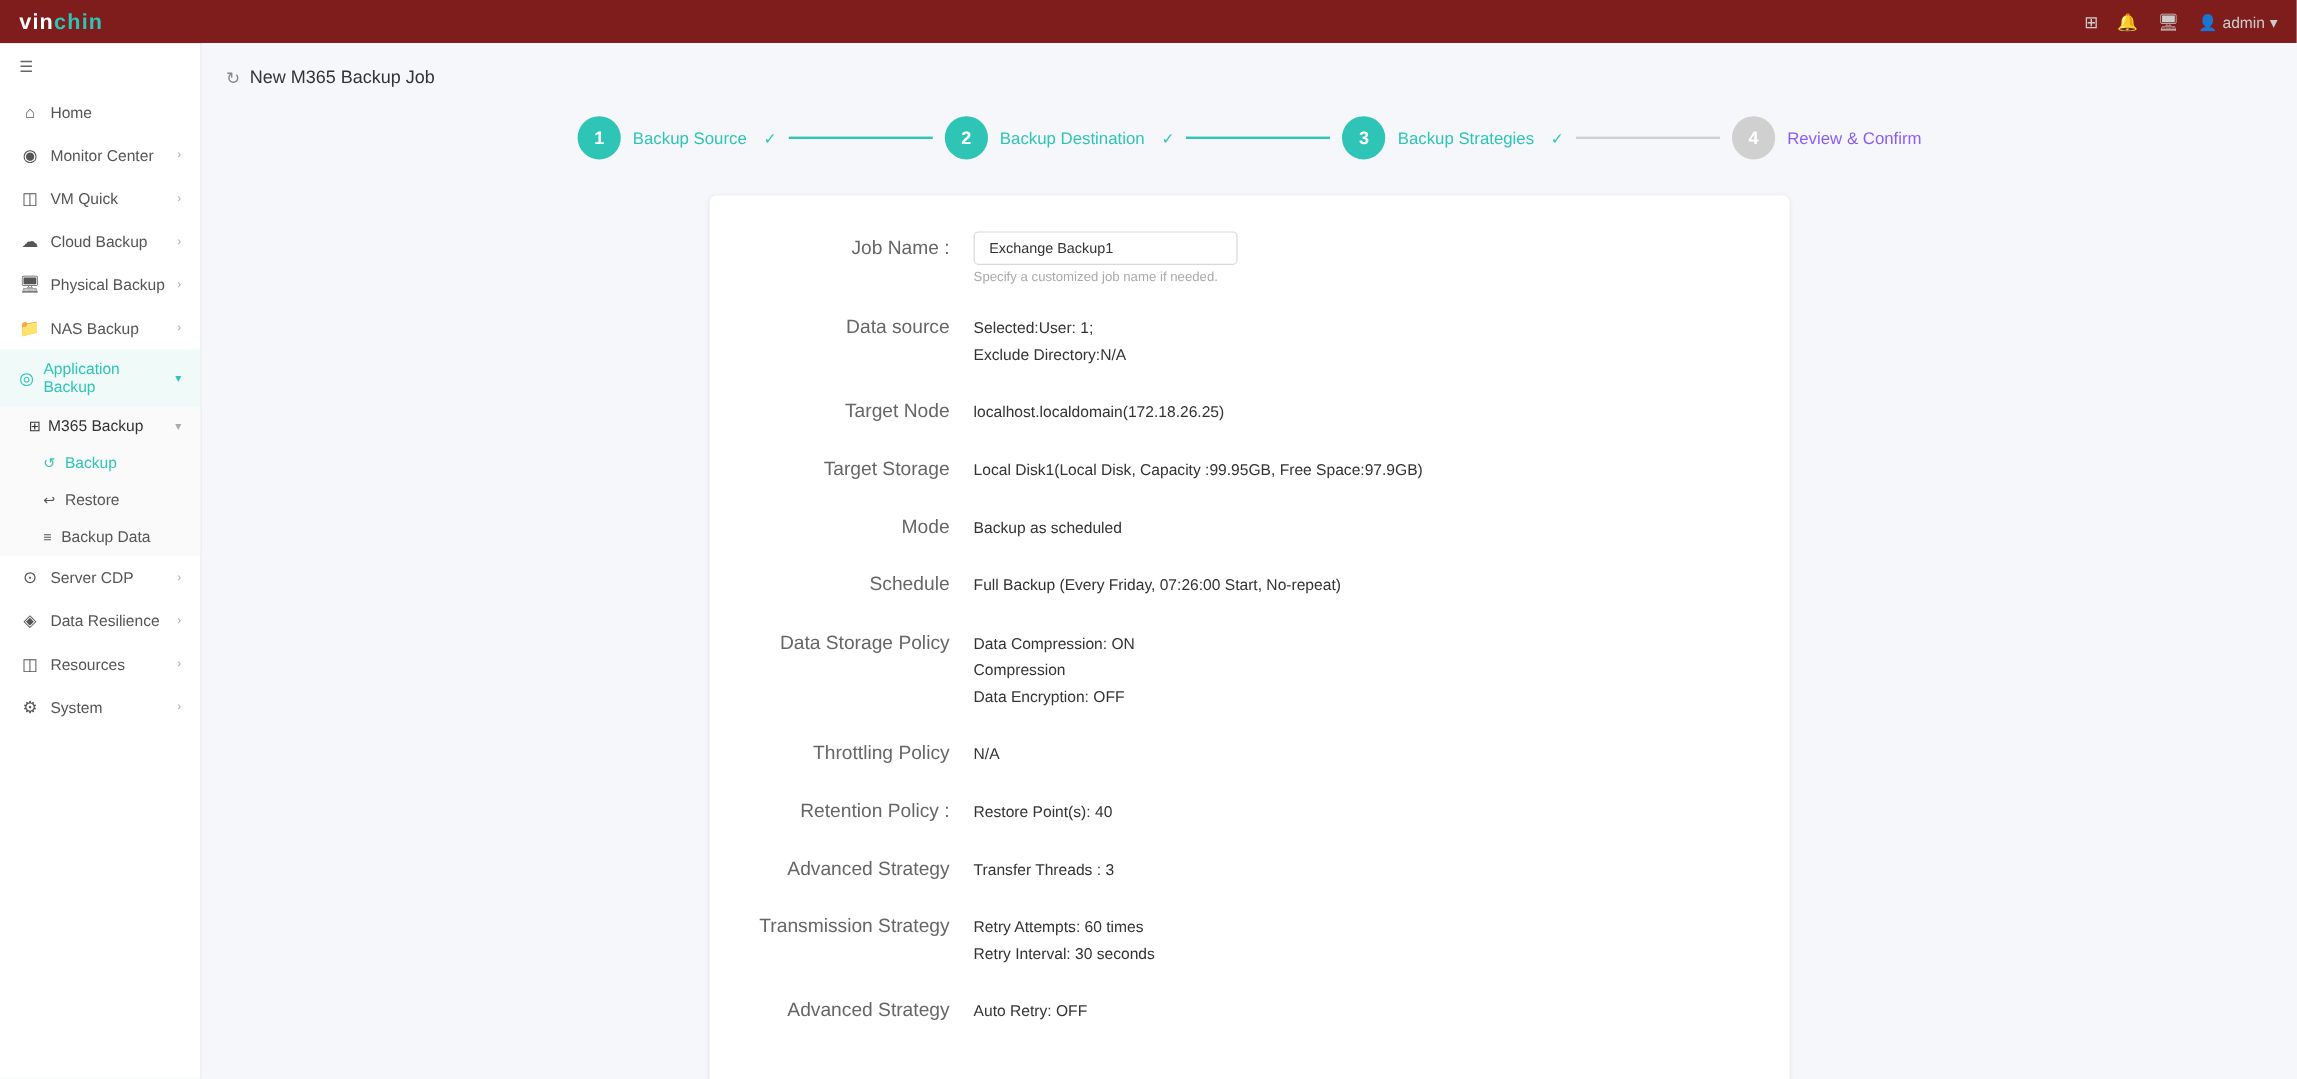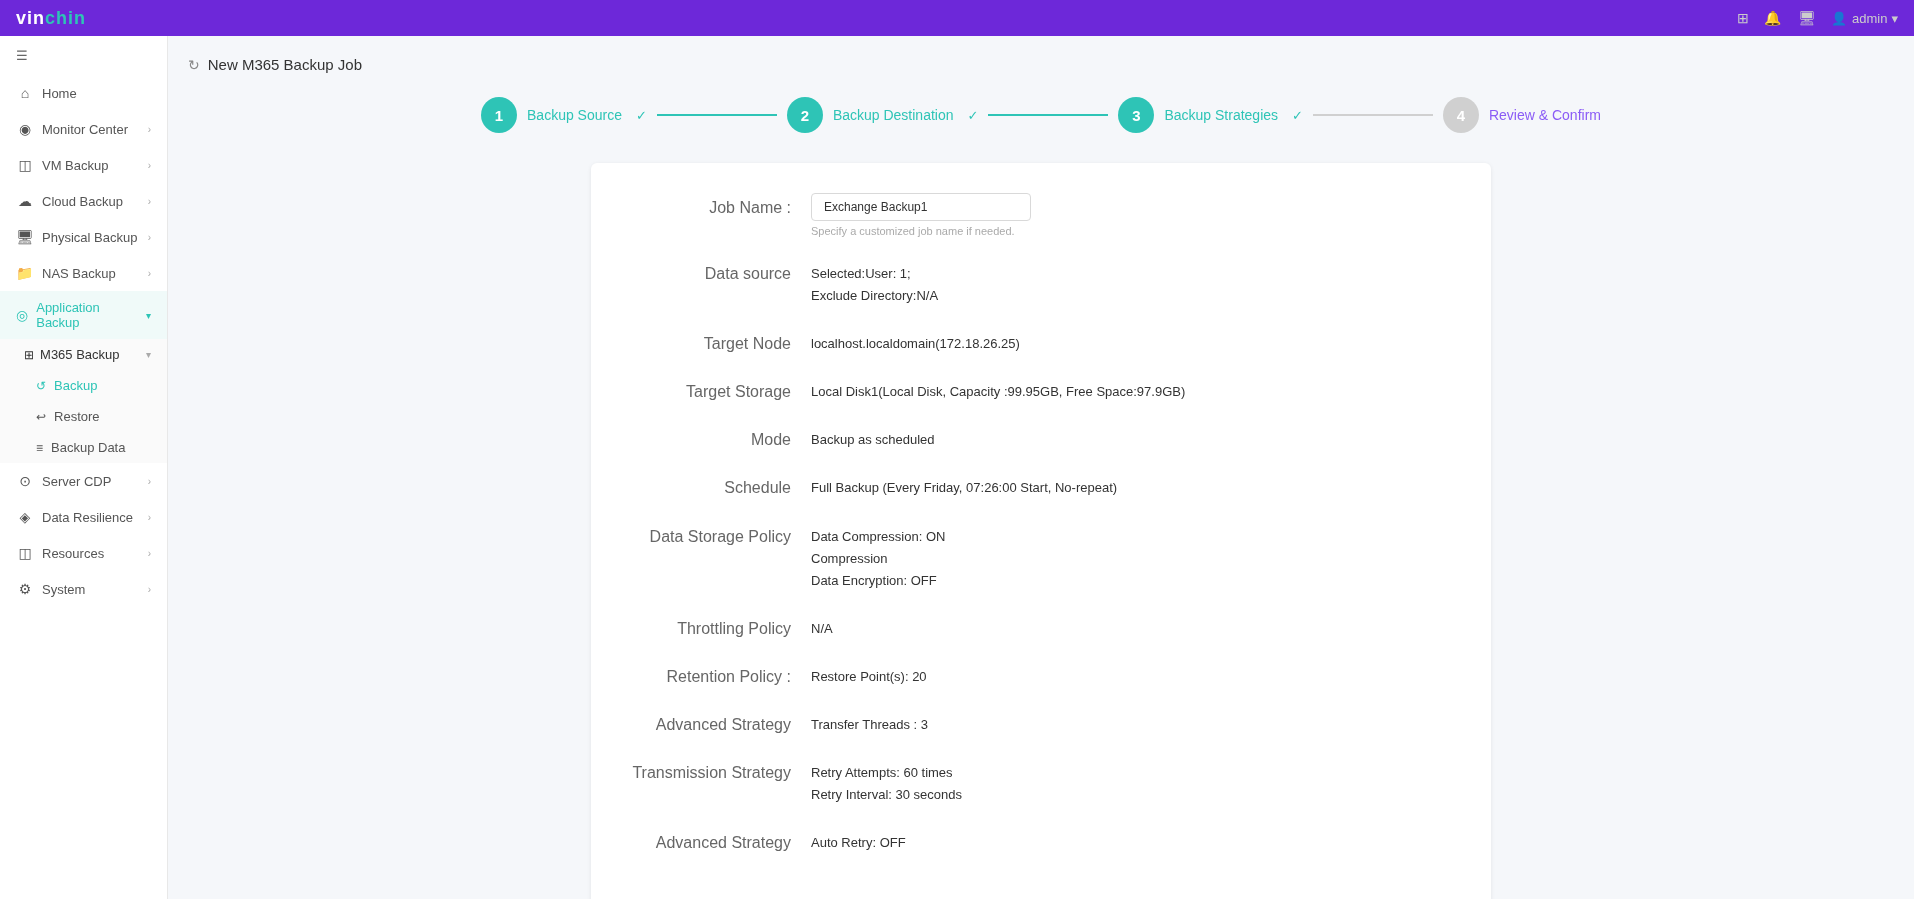--- a/index.html
+++ b/index.html
@@ -1,19 +1,19 @@
 <!DOCTYPE html>
 <html><head>
   <meta charset="utf-8">
   <style>
     * { box-sizing: border-box; margin: 0; padding: 0; }
     body { font-family: -apple-system, BlinkMacSystemFont, 'Segoe UI', sans-serif; font-size: 13px; background: #f0f2f5; color: #333; display: flex; flex-direction: column; height: 100vh; overflow: hidden; }
 
     
-    .topbar { background: #6d28d9; height: 36px; display: flex; align-items: center; justify-content: space-between; padding: 0 16px; color: #fff; flex-shrink: 0; }
+    .topbar { background: #7f1d1d; height: 36px; display: flex; align-items: center; justify-content: space-between; padding: 0 16px; color: #fff; flex-shrink: 0; }
     .topbar-logo { color: #2ec4b6; font-size: 18px; font-weight: bold; letter-spacing: 1px; }
     .topbar-logo span { color: #fff; }
     .topbar-icons { display: flex; align-items: center; gap: 16px; color: #ccc; font-size: 14px; }
     .topbar-admin { display: flex; align-items: center; gap: 4px; font-size: 13px; cursor: pointer; }
 
     
     .main-layout { display: flex; flex: 1; overflow: hidden; }
 
     
     .sidebar { width: 168px; background: #fff; border-right: 1px solid #e8e8e8; display: flex; flex-direction: column; overflow-y: auto; flex-shrink: 0; }
@@ -92,21 +92,21 @@
       <span class="icon">⌂</span>
       <span class="sidebar-label">Home</span>
     </div>
     <div class="sidebar-item">
       <span class="icon">◉</span>
       <span class="sidebar-label">Monitor Center</span>
       <span class="arrow">›</span>
     </div>
     <div class="sidebar-item">
       <span class="icon">◫</span>
-      <span class="sidebar-label">VM Backup</span>
+      <span class="sidebar-label">VM Quick</span>
       <span class="arrow">›</span>
     </div>
     <div class="sidebar-item">
       <span class="icon">☁</span>
       <span class="sidebar-label">Cloud Backup</span>
       <span class="arrow">›</span>
     </div>
     <div class="sidebar-item">
       <span class="icon">🖥</span>
       <span class="sidebar-label">Physical Backup</span>
@@ -263,21 +263,21 @@
       <div class="form-row">
         <div class="form-label">Throttling Policy</div>
         <div class="form-value">
           <div class="form-value-text">N/A</div>
         </div>
       </div>
 
       <div class="form-row">
         <div class="form-label">Retention Policy :</div>
         <div class="form-value">
-          <div class="form-value-text">Restore Point(s): 20</div>
+          <div class="form-value-text">Restore Point(s): 40</div>
         </div>
       </div>
 
       <div class="form-row">
         <div class="form-label">Advanced Strategy</div>
         <div class="form-value">
           <div class="form-value-text">Transfer Threads : 3</div>
         </div>
       </div>
 

